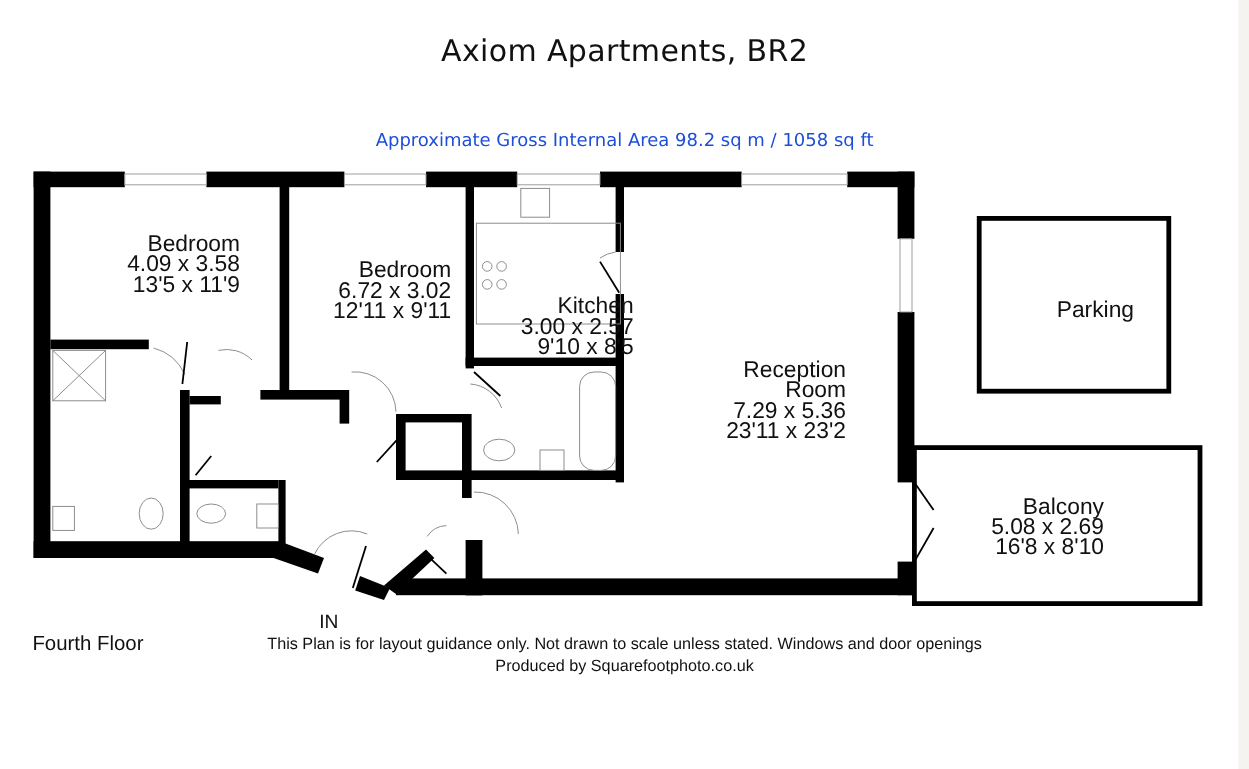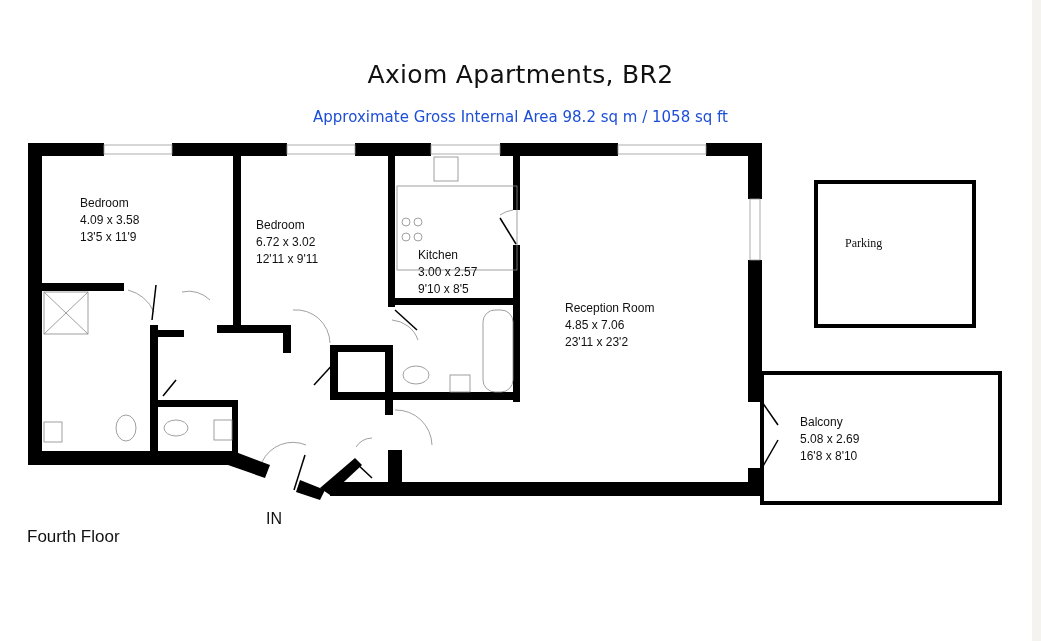--- a/index.html
+++ b/index.html
@@ -1,22 +1,22 @@
 <!DOCTYPE html>
 <html><head>
 <meta charset="utf-8">
 <style>
   html, body { margin:0; padding:0; }
   body { width:1041px; height:641px; background:#ffffff; position:relative; overflow:hidden; font-family:"Liberation Sans", sans-serif; }
   .side-strip { position:absolute; left:1032px; top:0; width:9px; height:641px; background:#f4f3ef; }
-  .title { position:absolute; left:0; width:1041px; top:60px; text-align:center; font-size:25px; color:#111; font-family:"DejaVu Sans", sans-serif; font-weight:normal; letter-spacing:0.3px; }
+  .title { position:absolute; left:0; width:1041px; top:28px; text-align:center; font-size:25px; color:#111; font-family:"DejaVu Sans", sans-serif; font-weight:normal; letter-spacing:0.3px; }
   .subtitle { position:absolute; left:0; width:1041px; top:108px; text-align:center; font-size:15px; color:#1d4ed8; font-family:"DejaVu Sans", sans-serif; }
   .floor-label { position:absolute; left:27px; top:486px; font-size:17px; color:#111;margin-top:41px; }
   svg.plan { position:absolute; left:0; top:0; }
-  .room-label { position:absolute; text-align:left; font-size:12px; line-height:17px; color:#111; }
+  .room-label { position:absolute; text-align:right; font-size:19px; line-height:17px; color:#111; }
   .disclaimer { position:absolute; left:0; width:1041px; top:528px; text-align:center; font-size:13.5px; line-height:18px; color:#111; }
 </style>
 </head>
 <body>
 
 <div class="side-strip"></div>
 
 <div class="title">Axiom Apartments, BR2</div>
 <div class="subtitle">Approximate Gross Internal Area  98.2 sq m / 1058 sq ft</div>
 
@@ -128,29 +128,31 @@
   <div>6.72 x 3.02</div>
   <div>12'11 x 9'11</div>
 </div>
 <div class="room-label" style="left:418px; top:219px; width:110px;margin-top:28px;">
   <div>Kitchen</div>
   <div>3.00 x 2.57</div>
   <div>9'10 x 8'5</div>
 </div>
 <div class="room-label" style="left:565px; top:300px; width:140px;">
   <div>Reception Room</div>
-  <div>4.85 x 7.06</div>
+  <div>7.29 x 5.36</div>
   <div>23'11 x 23'2</div>
 </div>
-<div class="room-label" style="left:845px; top:235px; width:100px;font-family:Liberation Serif, serif;">
+<div class="room-label" style="left:845px; top:250px; width:100px;">
   <div>Parking</div>
 </div>
 <div class="room-label" style="left:800px; top:414px; width:120px;">
   <div>Balcony</div>
   <div>5.08 x 2.69</div>
   <div>16'8 x 8'10</div>
 </div>
 
 <div class="floor-label">Fourth Floor</div>
 <div style="position:absolute; left:266px; top:487px; font-size:16px; color:#111;margin-top:23px;">IN</div>
 
 <div class="disclaimer">
+  <div>This Plan is for layout guidance only. Not drawn to scale unless stated. Windows and door openings</div>
+  <div>Produced by Squarefootphoto.co.uk</div>
 </div>
 
 </body></html>

